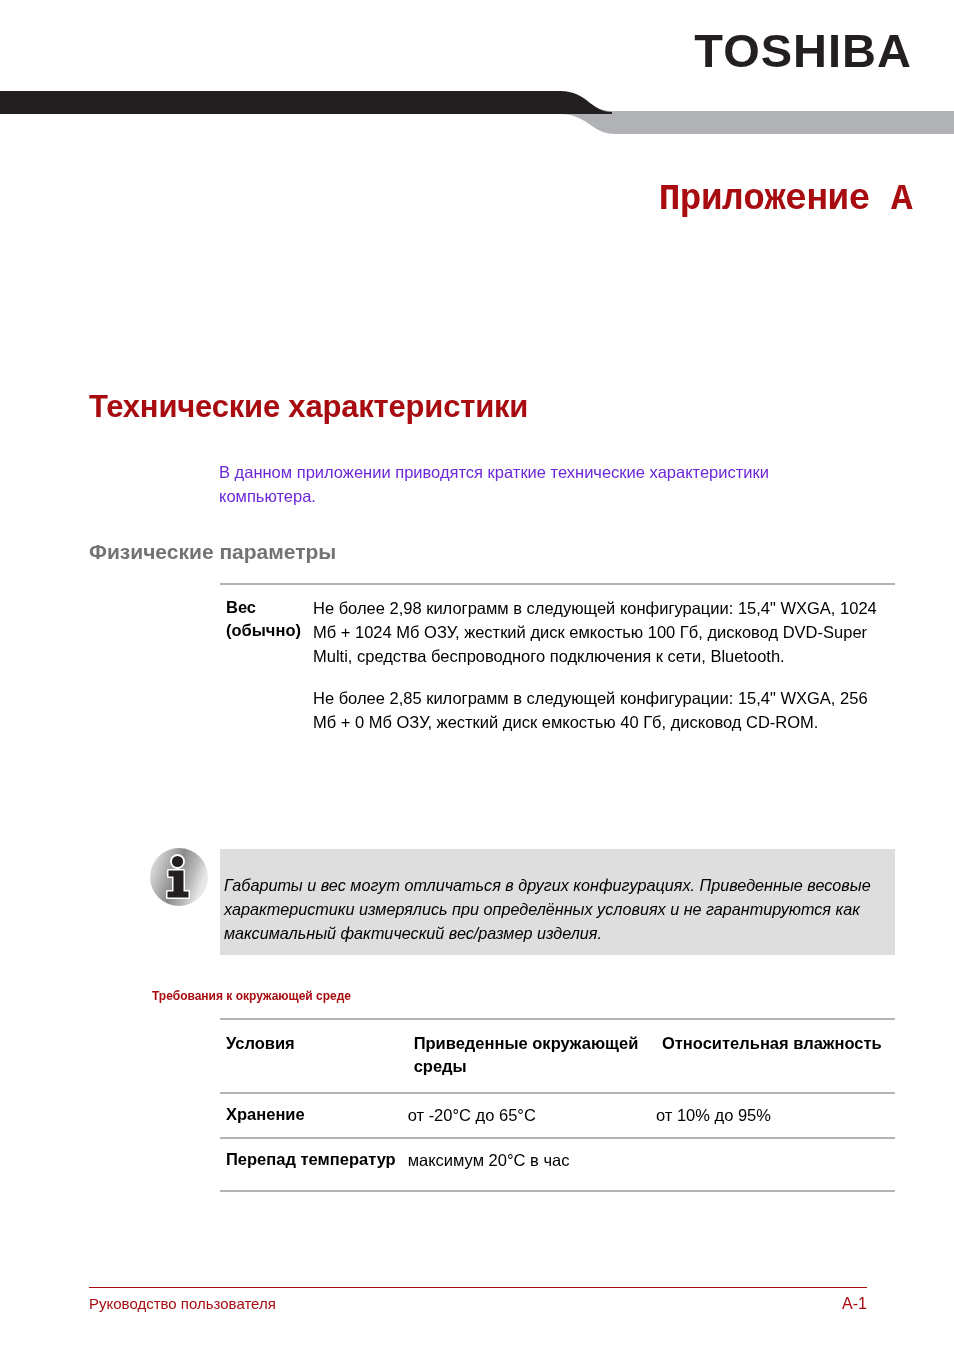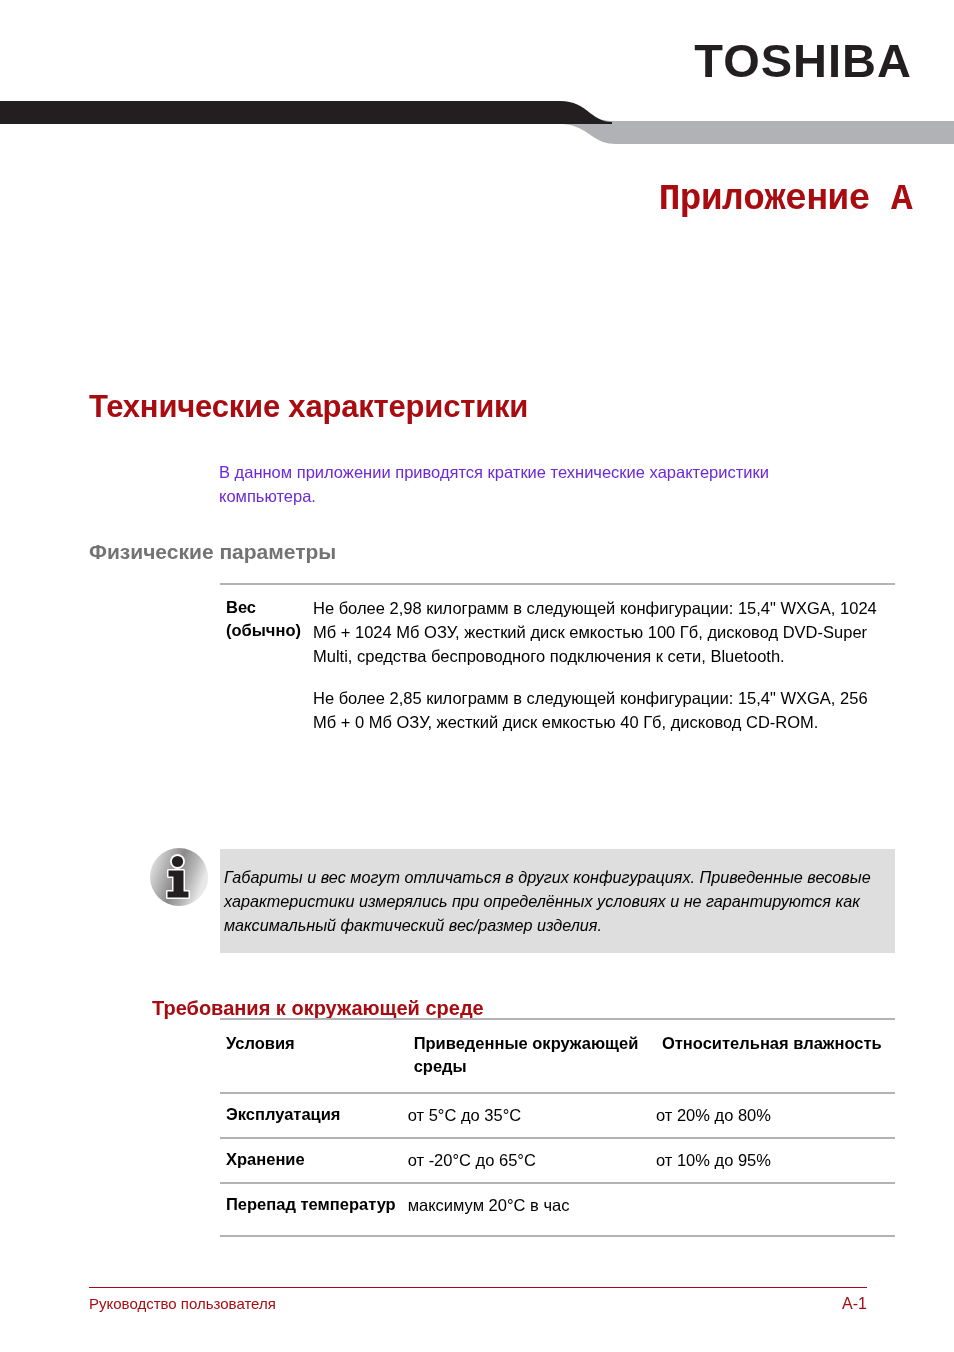--- a/index.html
+++ b/index.html
@@ -12,21 +12,21 @@
     height: 1352px;
     position: relative;
     font-family: "Liberation Sans", sans-serif;
     color: #000000;
     overflow: hidden;
   }
 
   
   .header {
     position: absolute;
-    top: 14px; left: 0;
+    top: 4px; left: 0;
     width: 954px;
     height: 140px;
   }
   .logo {
     position: absolute;
     right: 42px;
     top: 23px;
     font-family: "Liberation Sans", sans-serif;
     font-weight: bold;
     font-size: 47px;
@@ -91,21 +91,21 @@
     top: 523px;
     font-size: 21px;
     font-weight: bold;
     color: #737373;
   }
 
   .h3-red {
     position: absolute;
     left: 152px;
     top: 977px;
-    font-size: 20px;
+    font-size: 12px;
     font-weight: bold;
     color: #a80b10;
   }
 
   
   .spec-table {
     position: absolute;
     left: 220px;
     width: 675px;
     border-collapse: collapse;
@@ -164,21 +164,21 @@
     left: 220px;
     top: 849px;
     width: 675px;
     min-height: 104px;
     background: #dedede;
   }
   .note-text {
     font-size: 16.2px;
     font-style: italic;
     line-height: 24px;
-    padding: 16px 10px 10px 4px;
+    padding: 24px 10px 10px 4px;
     color: #000;
   }
   .note-icon {
     position: absolute;
     left: 148px;
     top: 846px;
     width: 62px;
     height: 62px;
   }
 
@@ -277,25 +277,20 @@
   <table class="spec-table t2">
     <thead>
       <tr>
         <th class="hdr-cell col-cond">Условия</th>
         <th class="hdr-cell col-temp">Приведенные окружающей среды</th>
         <th class="hdr-cell col-hum">Относительная влажность</th>
       </tr>
     </thead>
     <tbody>
       <tr>
-        <td class="cell-label">Эксплуатация</td>
-        <td class="cell-value">от 5°C до 35°C</td>
-        <td class="cell-value">от 20% до 80%</td>
-      </tr>
-      <tr>
         <td class="cell-label">Хранение</td>
         <td class="cell-value">от -20°C до 65°C</td>
         <td class="cell-value">от 10% до 95%</td>
       </tr>
       <tr class="row-tall last-rule">
         <td class="cell-label col-cond">Перепад температур</td>
         <td class="cell-value">максимум 20°C в час</td>
         <td class="cell-value"></td>
       </tr>
     </tbody>

